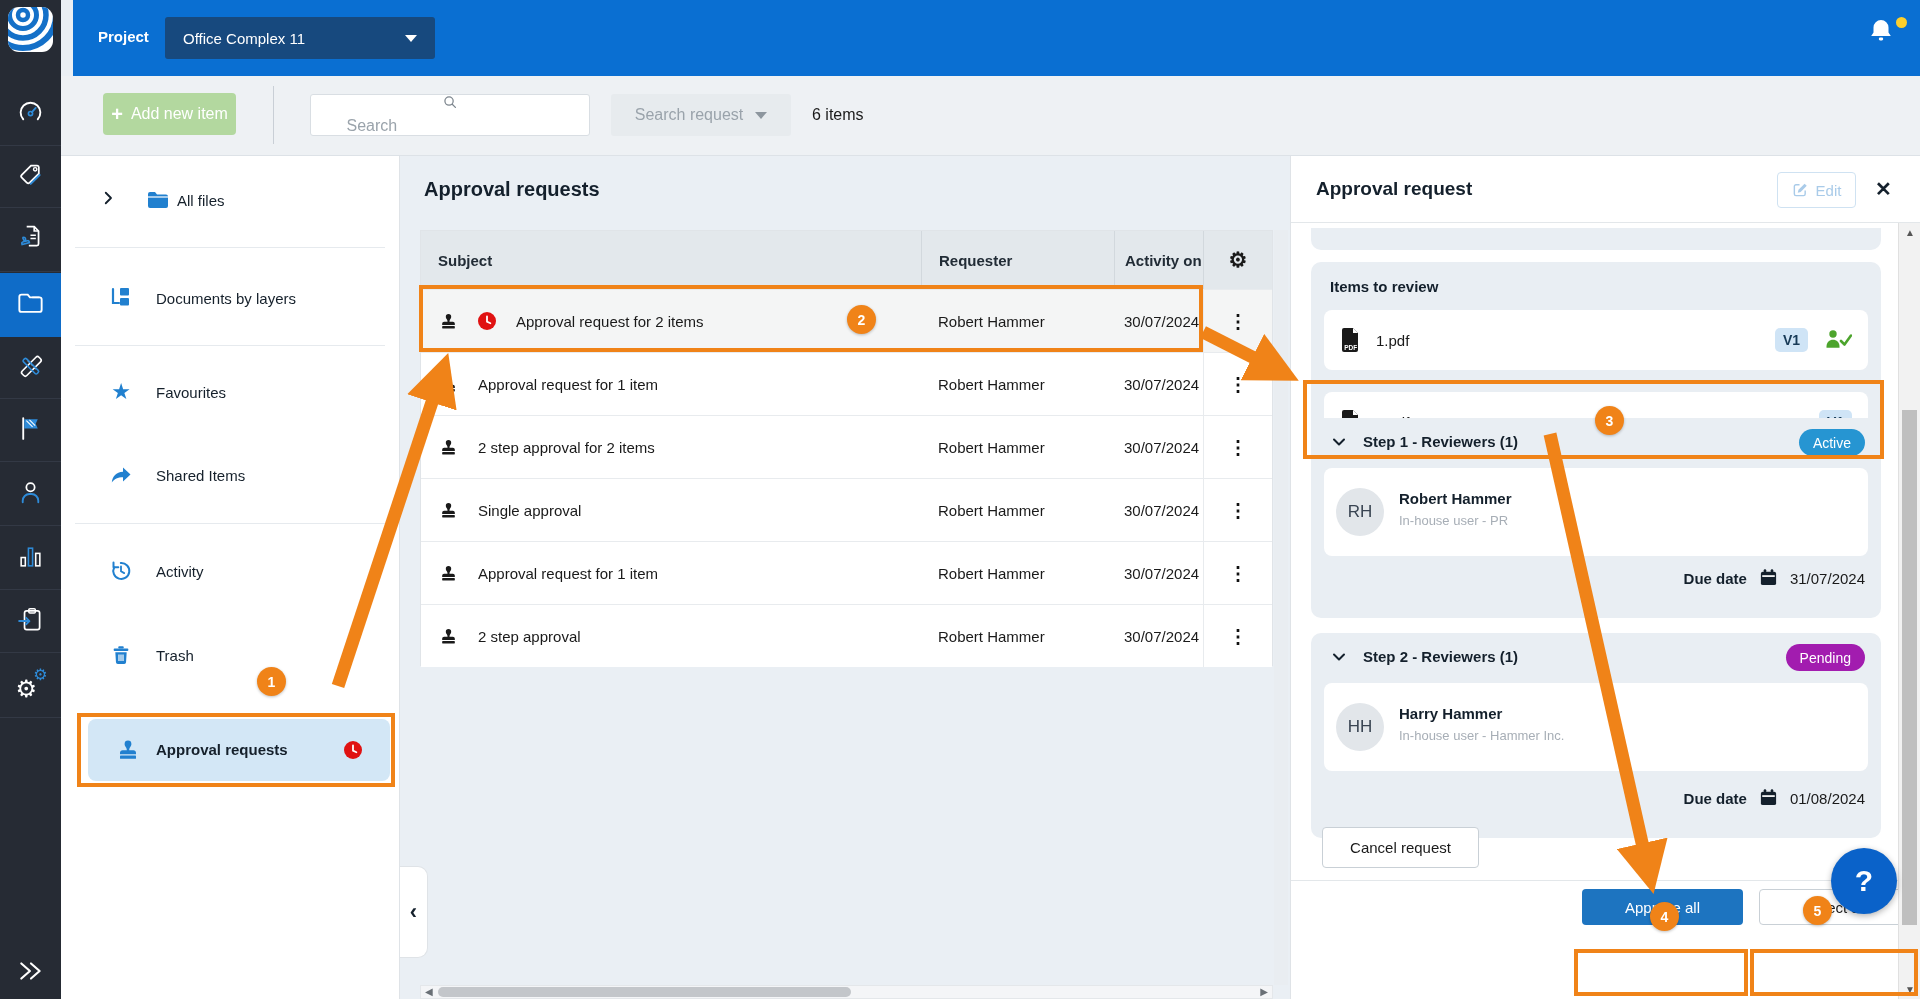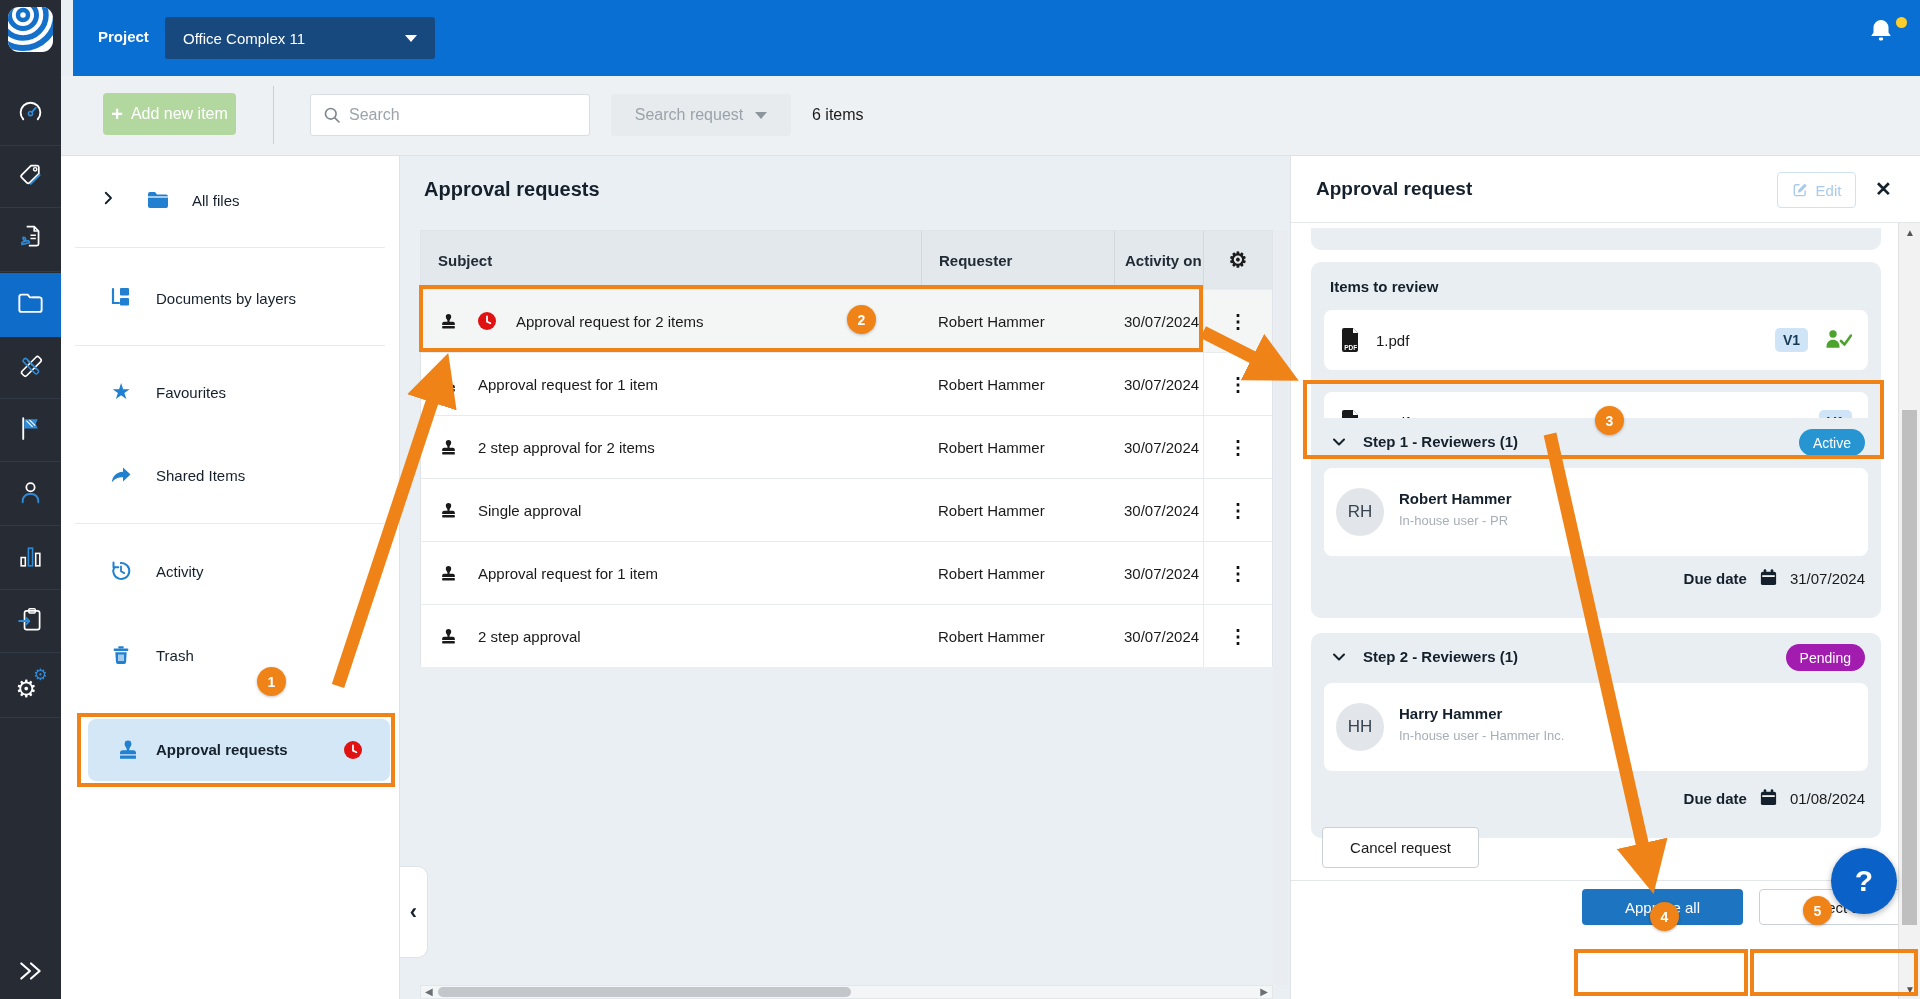--- a/index.html
+++ b/index.html
@@ -22,34 +22,34 @@
   .proj-select span { color:#fff; font-size:15px; }
   .caret-w { position:absolute; right:18px; width:0; height:0; border-left:6px solid transparent; border-right:6px solid transparent; border-top:7px solid #fff; }
   .bell-wrap { position:absolute; left:1795px; top:16px; width:44px; height:44px; cursor:pointer; }
   .bell-dot { position:absolute; left:28px; top:1px; width:11px; height:11px; border-radius:50%; background:#fdcf2d; }
 
   
   .toolbar { position:absolute; left:61px; top:76px; width:1859px; height:80px; background:#eef1f4; border-bottom:1px solid #dde2e7; z-index:4; }
   .add-btn { position:absolute; left:42px; top:17px; width:133px; height:42px; background:#b3d89f; border:none; border-radius:4px; color:#fff; font-size:16px; font-family:inherit; display:flex; align-items:center; justify-content:center; gap:8px; cursor:pointer; }
   .add-plus { font-size:20px; font-weight:bold; line-height:20px; }
   .tb-sep { position:absolute; left:212px; top:10px; width:1px; height:58px; background:#c9cfd6; }
-  .search-box { position:absolute; left:249px; top:18px; width:280px; height:42px; background:#fff; border:1px solid #d9dee3; border-radius:3px; display:flex; align-items:center; padding:0 12px; gap:8px; }
+  .search-box { position:absolute; left:249px; top:18px; width:280px; height:42px; background:#fff; border:1px solid #d9dee3; border-radius:3px; display:flex; align-items:center; padding:0 12px; gap:8px;flex-direction:column; }
   .search-box input { border:none; outline:none; flex:1; font-size:16px; font-family:inherit; color:#333; background:transparent; }
   .search-box input::placeholder { color:#9aa3ab; }
   .search-settings { position:absolute; left:550px; top:18px; width:180px; height:42px; background:#e7ebee; border:none; border-radius:3px; color:#9aa3ab; font-size:16px; font-family:inherit; display:flex; align-items:center; justify-content:center; gap:12px; cursor:pointer; }
   .caret-g { width:0; height:0; border-left:6px solid transparent; border-right:6px solid transparent; border-top:7px solid #8d969e; }
   .items-count { position:absolute; left:751px; top:30px; font-size:16px; color:#1a1a1a; }
 
   
   .navpanel { position:absolute; left:61px; top:156px; width:339px; height:843px; background:#fff; border-right:1px solid #dfe3e7; z-index:3; }
   .nav-row { position:absolute; left:0; width:100%; height:44px; display:flex; align-items:center; cursor:pointer; }
   .nav-chev { position:absolute; left:38px; }
   .nav-ic { position:absolute; left:47px; width:26px; display:flex; justify-content:center; }
   .nav-lbl { position:absolute; left:95px; font-size:15px; color:#15202b; }
-  .nav-lbl.af { left:131px; }
+  .nav-lbl.af { left:116px; }
   .nav-ic.af { left:84px; }
   .nav-sep { position:absolute; left:14px; right:14px; height:1px; background:#e6eaee; }
   .nav-selected { position:absolute; left:27px; top:563px; width:302px; height:62px; background:#d3e7f6; border-radius:8px; cursor:pointer; }
   .nav-selected .nav-ic { left:27px; top:19px; }
   .nav-selected .nav-lbl { left:68px; top:22px; position:absolute; }
   .navclock { position:absolute; right:28px; top:22px; }
 
   
   .midpanel { position:absolute; left:400px; top:156px; width:890px; height:843px; background:#eaeff4; z-index:2; }
   .mid-title { position:absolute; left:24px; top:22px; font-size:20px; font-weight:bold; color:#14202c; }

